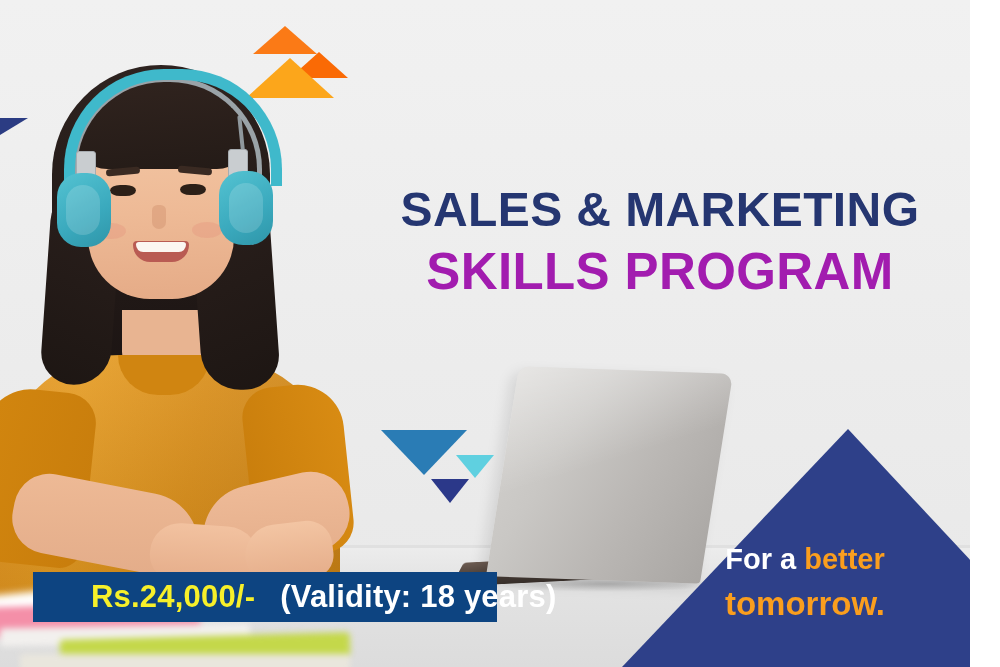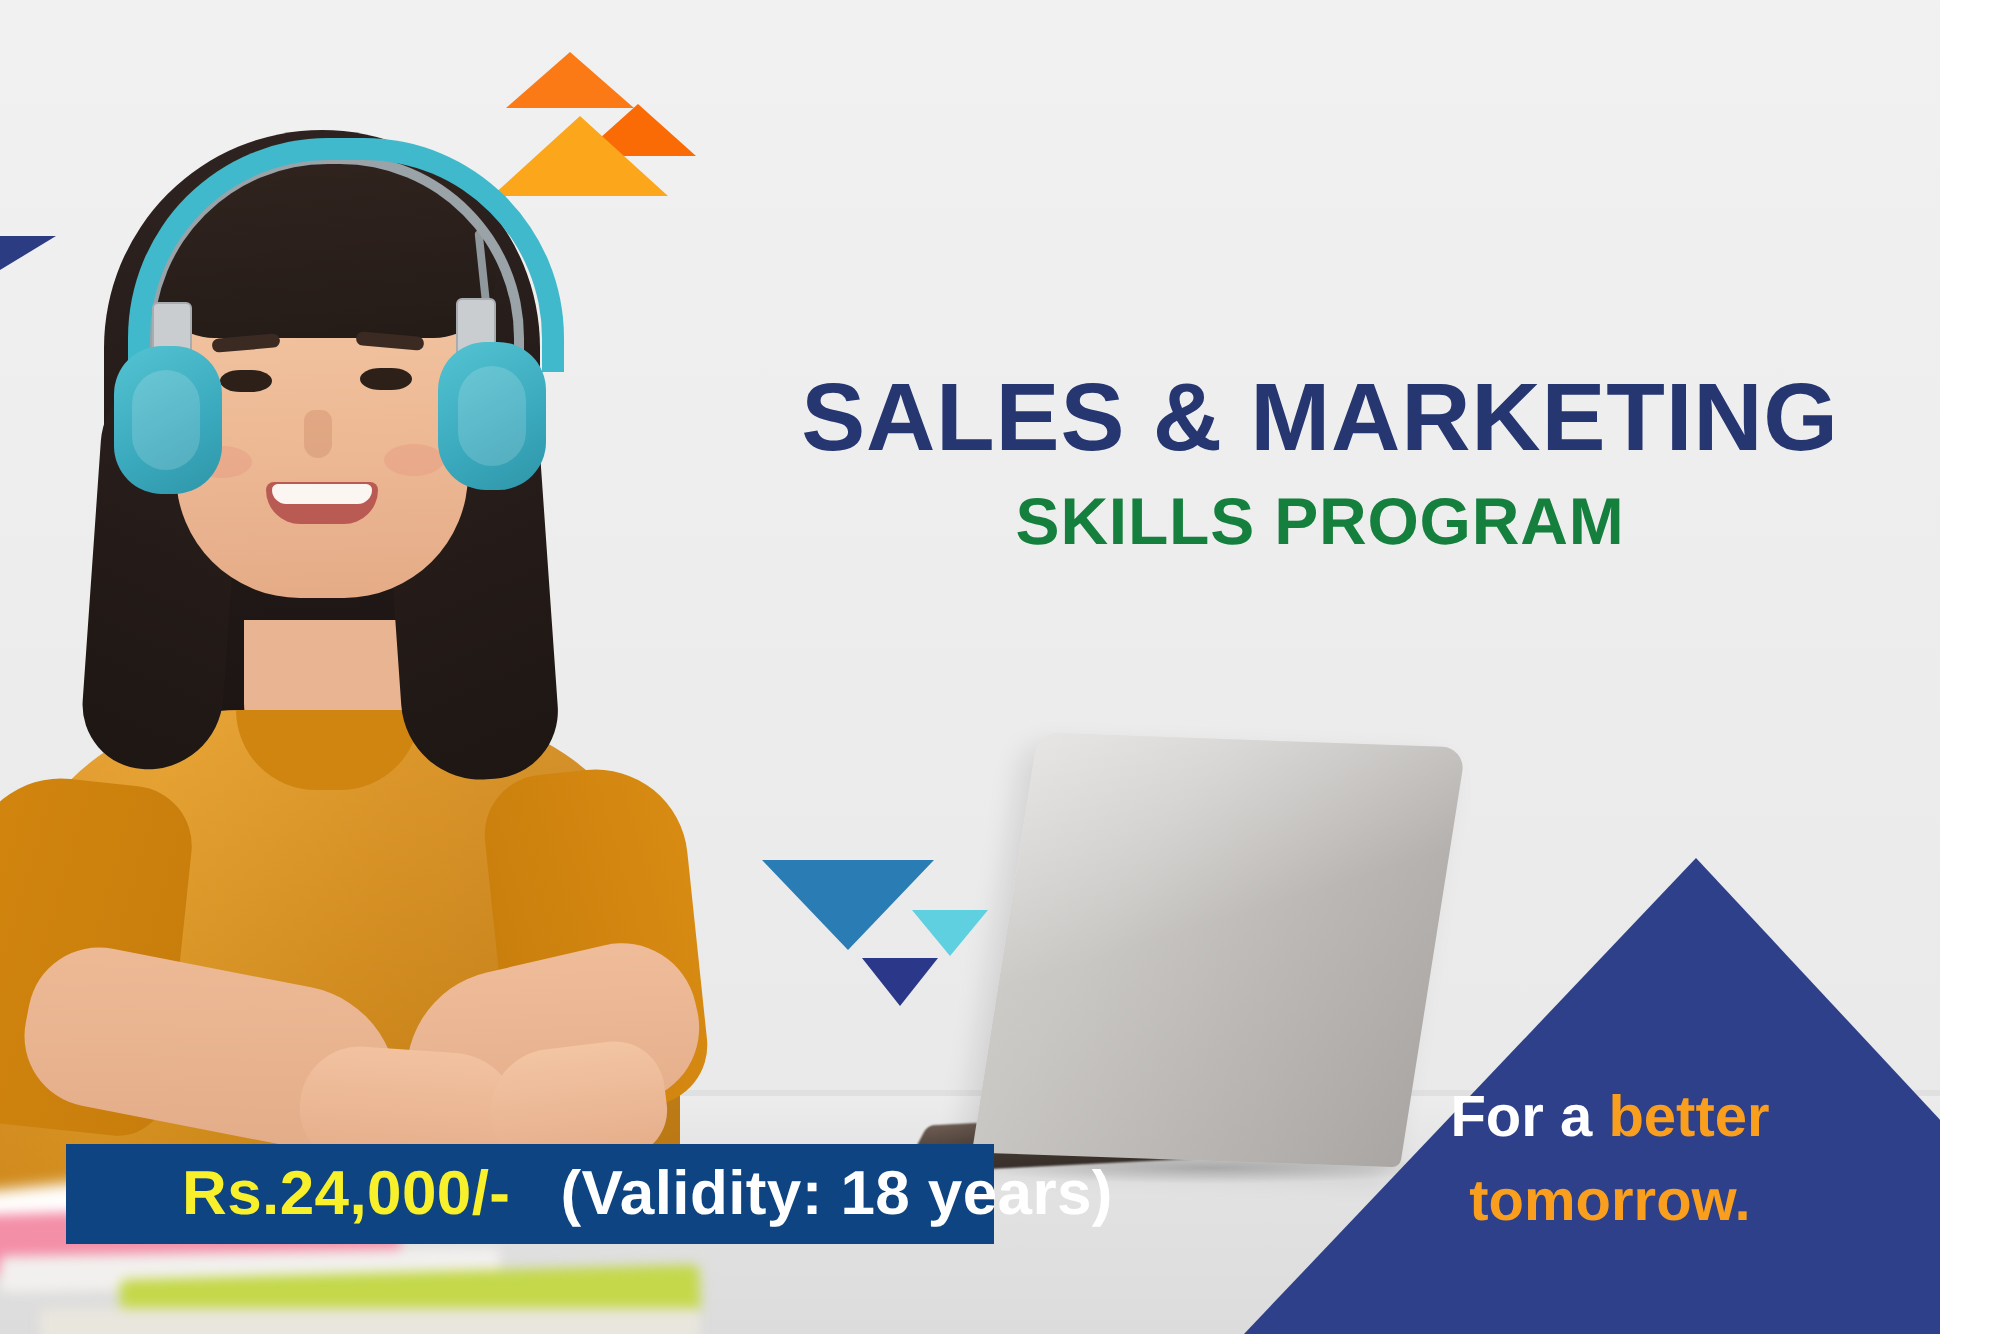--- a/index.html
+++ b/index.html
@@ -252,24 +252,24 @@
   .headline-line1 {
     display: block;
     font-size: 48px;
     font-weight: 700;
     letter-spacing: 0.4px;
     color: #253671;
     line-height: 1.12;
   }
   .headline-line2 {
     display: block;
-    font-size: 33px;
+    font-size: 51px;
     font-weight: 700;
     letter-spacing: 0.4px;
-    color: #15803d;
+    color: #a21caf;
     line-height: 1.12;
     margin-top: 6px;
   }
 
   
   #price-banner {
     position: absolute; left: 33px; top: 572px;
     width: 464px; height: 50px;
     background: #0d4481;
     display: flex; align-items: center;
@@ -292,21 +292,21 @@
   .pennant-shape {
     position: absolute; inset: 0;
     background: #2E4089;
     clip-path: polygon(248px 9px, 400px 172px, 400px 247px, 22px 247px);
   }
   #tagline {
     position: absolute; left: 40px; top: 118px; width: 330px;
     text-align: center;
   }
   .tag-line1 { display: block; font-size: 29px; font-weight: 700; line-height: 1.45; }
-  .tag-line2 { display: block; font-size: 29px; font-weight: 700; line-height: 1.45; }
+  .tag-line2 { display: block; font-size: 33px; font-weight: 700; line-height: 1.45; }
   .tag-white { color: #ffffff; }
   .tag-orange { color: #FA9E1E; text-align: center; }
 </style>
 </head>
 <body>
 
 <div id="banner">
 
   <div class="bg-base"></div>
   <div class="desk-surface"></div>

